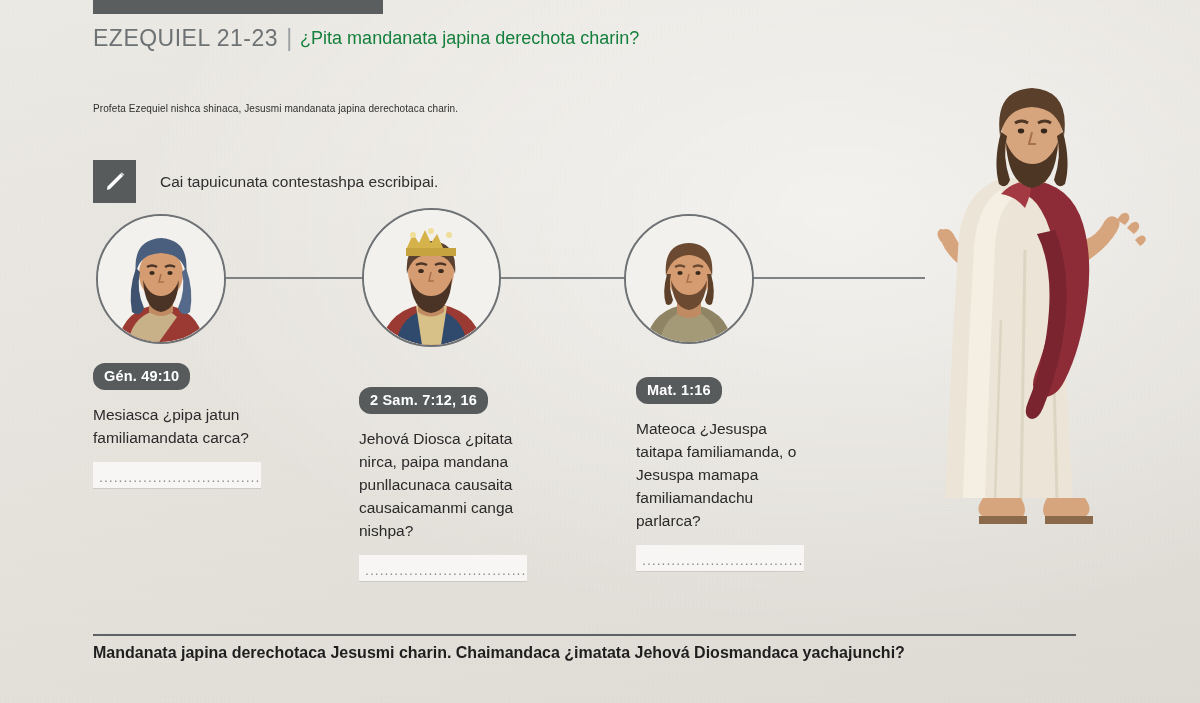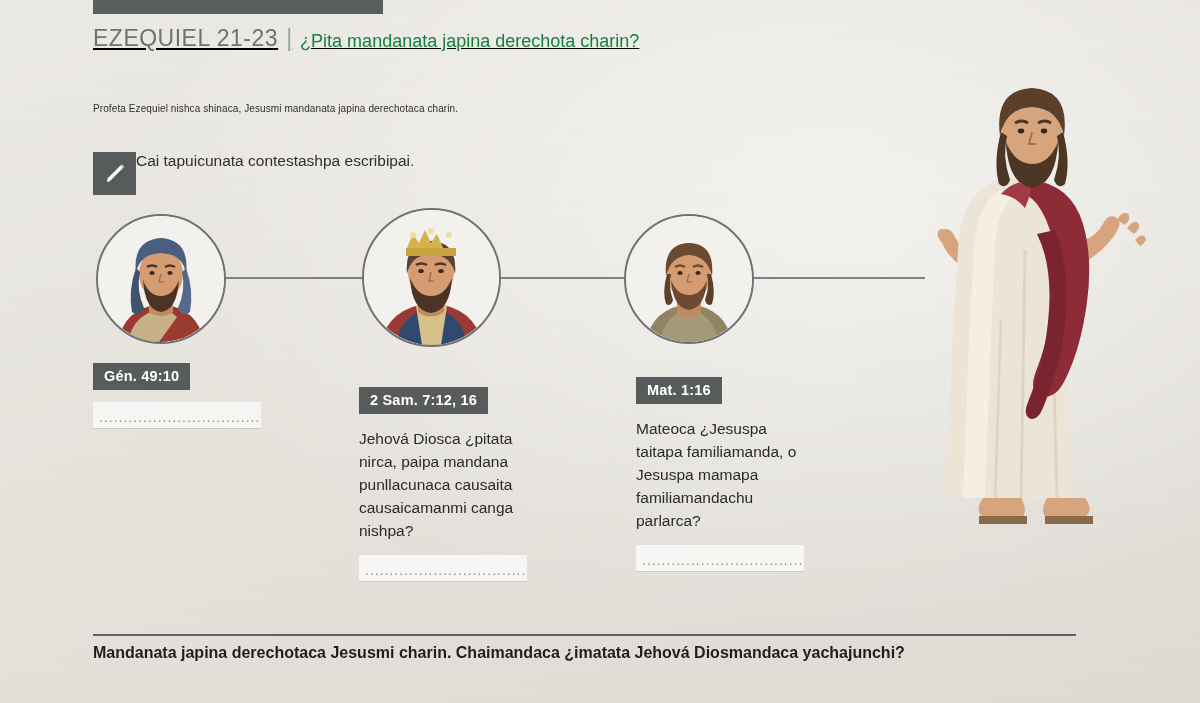--- a/index.html
+++ b/index.html
@@ -40,23 +40,22 @@
     height: 26px;
     background: #5b5e5f;
   }
 
   
   .header {
     position: absolute;
     left: 93px;
     top: 25px;
     display: flex;
-    align-items: flex-end;
+    align-items: center;
     gap: 0;
-    text-decoration: underline;
   }
   .header .scripture {
     font-size: 23px;
     letter-spacing: 0.5px;
     color: #6d7274;
     font-weight: 400;
   }
   .header .sep {
     font-size: 23px;
     color: #9aa0a2;
@@ -74,23 +73,24 @@
     top: 103px;
     font-size: 10px;
     color: #2f2f2f;
     letter-spacing: 0.1px;
   }
 
   
   .pencil-row {
     position: absolute;
     left: 93px;
-    top: 152px;
+    top: 160px;
     display: flex;
-    gap: 0;
+    align-items: center;
+    gap: 24px;
   }
   .pencil-box {
     width: 43px;
     height: 43px;
     background: #585b5c;
     display: flex;
     align-items: center;
     justify-content: center;
   }
   .pencil-instr {
@@ -127,20 +127,21 @@
   .i3 { left: 636px; top: 363px; width: 180px; margin-top: 14px; }
 
   .badge {
     display: inline-block;
     background: #585b5c;
     color: #ffffff;
     font-size: 14.5px;
     font-weight: bold;
     padding: 5px 11px 6px 11px;
     letter-spacing: 0.2px;
+    border-radius: 12px;
   }
   .qtext {
     margin-top: 14px;
     font-size: 15.5px;
     color: #2a2a2a;
     line-height: 1.48;
     width: 170px;
   }
   .answer-line {
     margin-top: 12px;
@@ -300,20 +301,21 @@
       <ellipse cx="72" cy="57" rx="2.6" ry="2" fill="#3a2a1e"></ellipse>
       <path d="M49 51 q5 -3 10 0" stroke="#6b4a31" stroke-width="2.3" fill="none"></path>
       <path d="M67 51 q5 -3 10 0" stroke="#6b4a31" stroke-width="2.3" fill="none"></path>
       <path d="M63 58 l-2 8 h5" stroke="#a7714c" stroke-width="1.6" fill="none"></path>
     </g>
   </svg>
 </div>
 
 <div class="item i1">
   <span class="badge">Gén. 49:10</span>
+  <div class="qtext">Mesiasca ¿pipa jatun familiamandata carca?</div>
   <div class="answer-line">.......................................</div>
 </div>
 
 <div class="item i2">
   <span class="badge">2 Sam. 7:12, 16</span>
   <div class="qtext">Jehová Diosca ¿pitata nirca, paipa mandana punllacunaca causaita causaicamanmi canga nishpa?</div>
   <div class="answer-line">.......................................</div>
 </div>
 
 <div class="item i3">

